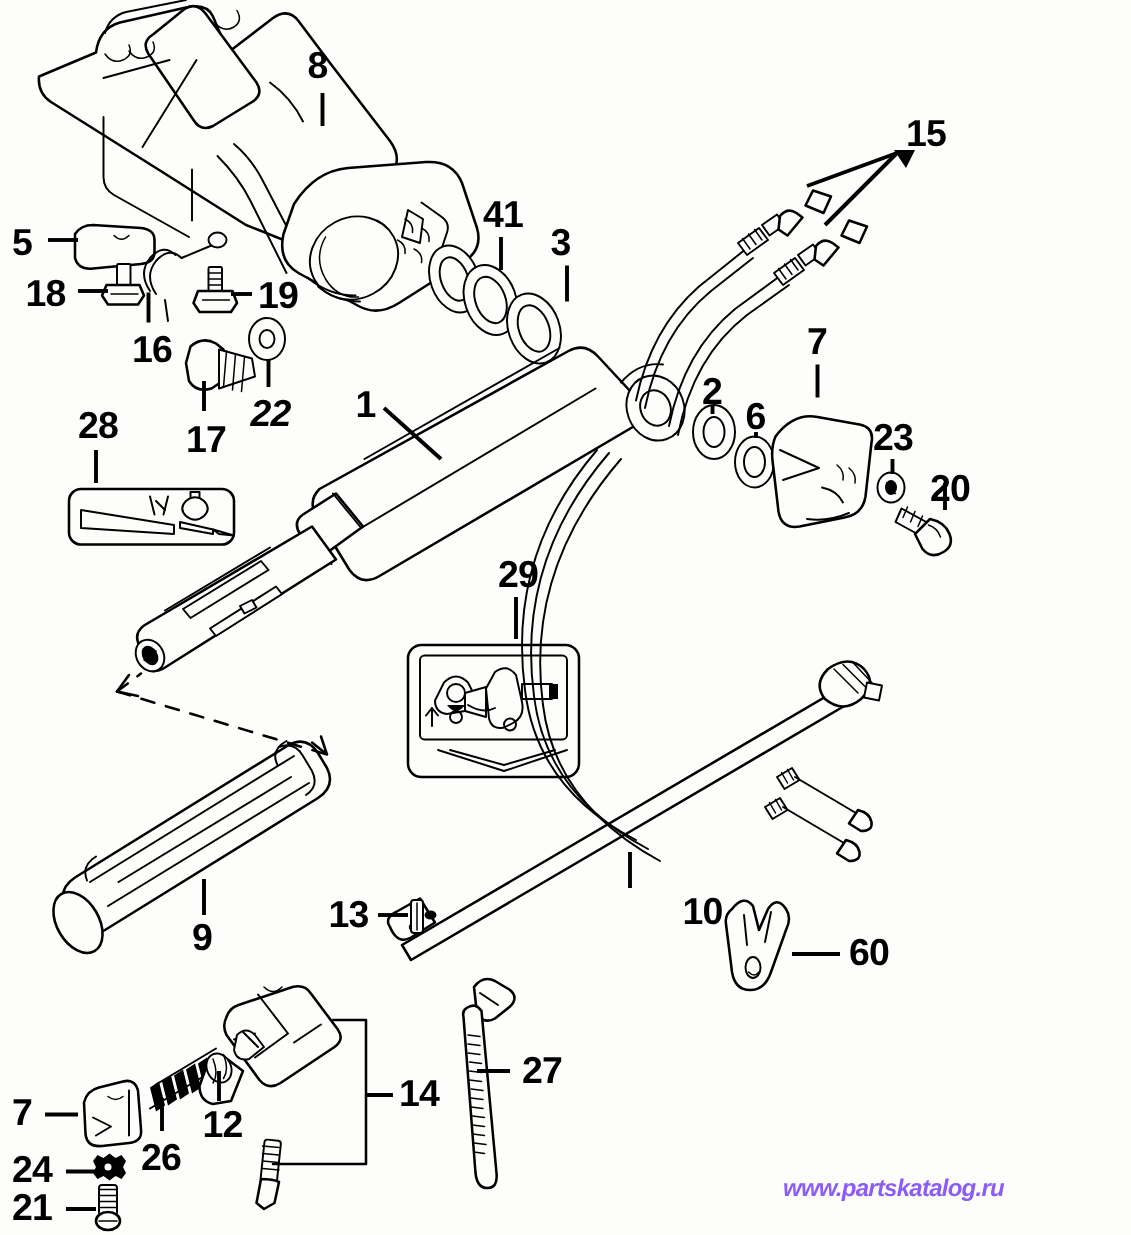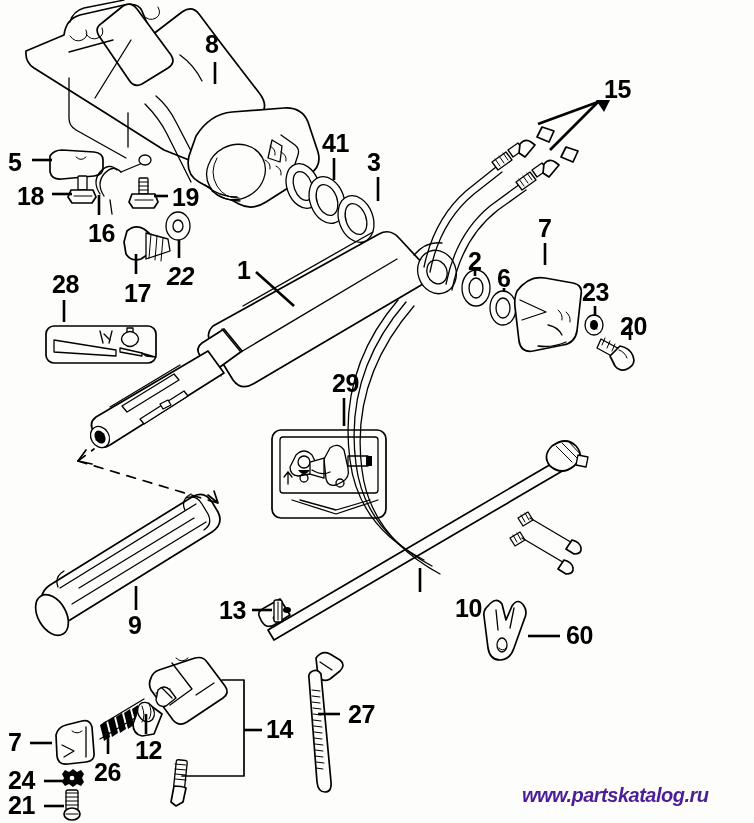--- a/index.html
+++ b/index.html
@@ -21,23 +21,23 @@
     line-height:1;
     letter-spacing:-0.5px;
     white-space:nowrap;
     -webkit-font-smoothing:none;
   }
   .watermark{
     position:absolute;
     font-family:"Liberation Sans",sans-serif;
     font-style:italic;
     font-weight:bold;
-    font-size:20px;
+    font-size:16px;
     letter-spacing:-0.5px;
-    color:#4c1d95;
+    color:#8b5cf6;
     white-space:nowrap;
   }
 </style>
 </head>
 <body>
 
 <div id="stage">
 
   <svg id="art" viewBox="0 0 754 823" xmlns="http://www.w3.org/2000/svg">
     <defs>

